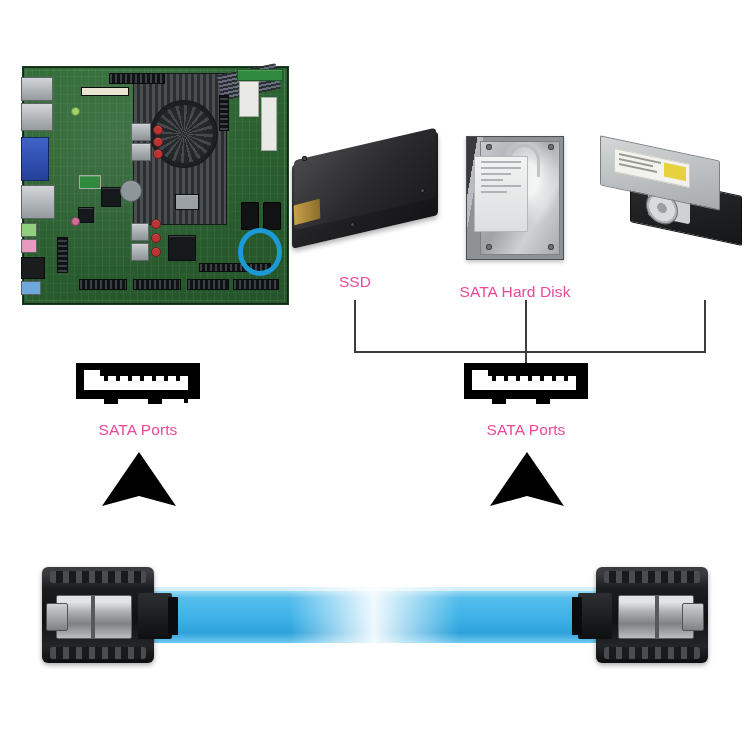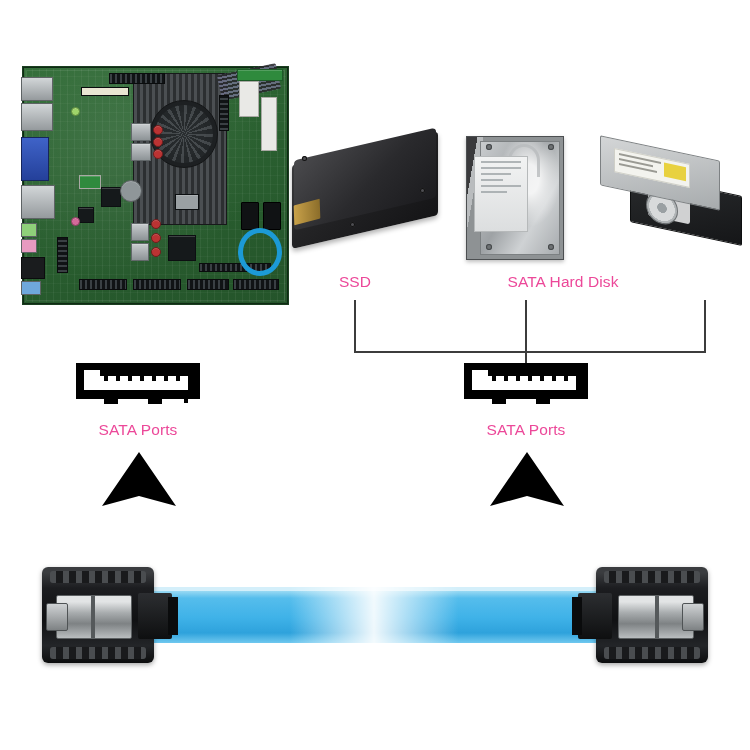--- a/index.html
+++ b/index.html
@@ -255,21 +255,21 @@
         <i style="width:30px"></i>
         <i style="width:22px"></i>
         <i></i>
         <i style="width:26px"></i>
     </div>
     <div class="scr" style="left:20px;top:8px"></div>
     <div class="scr" style="left:82px;top:8px"></div>
     <div class="scr" style="left:20px;top:108px"></div>
     <div class="scr" style="left:82px;top:108px"></div>
   </div>
-  <div class="cap c" style="left:515px;top:273px;margin-left:48px;">SATA Hard Disk</div>
+  <div class="cap c" style="left:515px;top:283px;">SATA Hard Disk</div>
 
   <div class="odd">
     <div class="tray"></div>
     <div class="mech" style="left:48px;top:46px;width:42px;height:26px;border-radius:3px"></div>
     <div class="disc"></div>
     <div class="side"></div>
     <div class="top"></div>
     <div class="sticker">
       <b></b>
         <i style="width:42px"></i>

